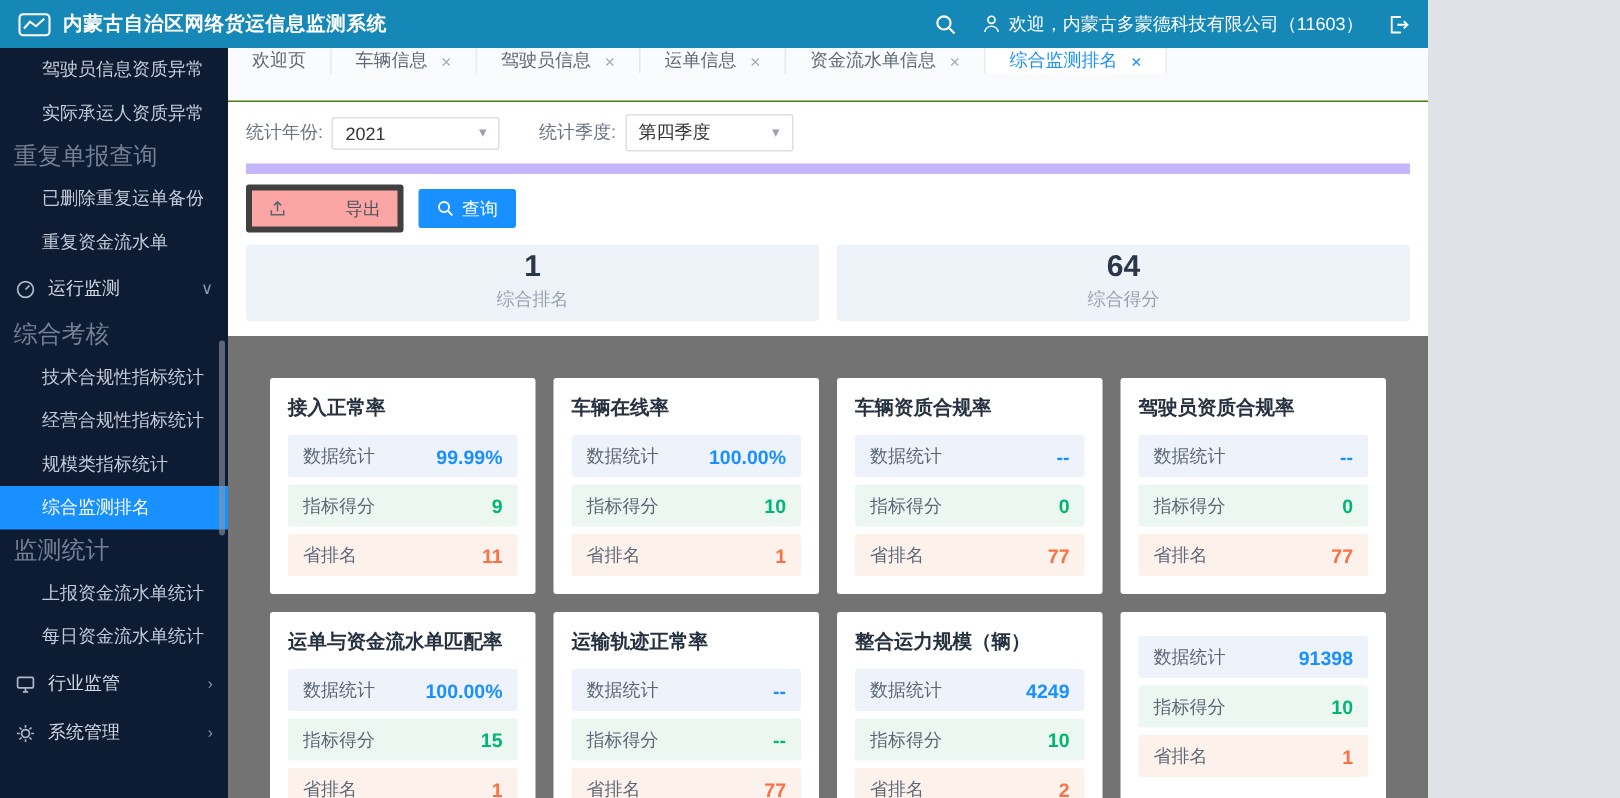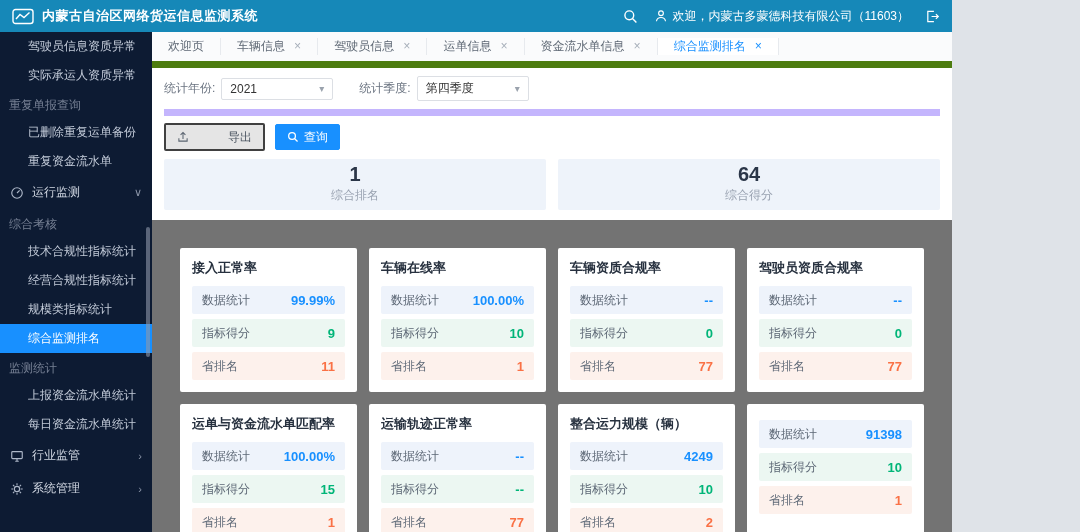--- a/index.html
+++ b/index.html
@@ -17,55 +17,55 @@
   .h-icon { display:flex; align-items:center; cursor:pointer; }
   .user-block { display:flex; align-items:center; gap:5px; cursor:pointer; white-space:nowrap; }
 
   
   .sidebar { position:absolute; left:0; top:32px; bottom:0; width:152px;
     background:var(--sidebar-bg,#0d1b33); overflow:hidden; font-size:12px; }
   .side-item { height:29px; line-height:29px; padding-left:28px; color:#c3cbd9;
     white-space:nowrap; overflow:hidden; cursor:pointer; }
   .side-item.active { background:var(--accent,#1890ff); color:#fff; }
   .side-section { height:28px; line-height:30px; padding-left:9px; color:#768094;
-    font-size:12px; white-space:nowrap; }
+    font-size:16px; white-space:nowrap; }
   .side-group { height:33px; display:flex; align-items:center; padding:0 10px;
     color:#d2d8e3; cursor:pointer; white-space:nowrap; }
   .side-group .g-icon { display:flex; align-items:center; margin-right:8px; color:#aeb8c9; }
   .side-group .chev { margin-left:auto; color:#8b95a8; font-size:11px; }
   .side-scrollbar { position:absolute; right:2px; top:195px; width:4px; height:130px;
     border-radius:2px; background:#8d98aa; opacity:.6; }
 
   
   .main { position:absolute; left:152px; top:32px; right:0; bottom:0;
     display:flex; flex-direction:column; overflow:hidden; }
 
-  .tabbar { height:36px; flex:0 0 36px; background:#fafbfc; border-bottom:7px solid #4d7c0f;
-    display:flex; align-items:center;font-family:Liberation Mono, monospace; }
+  .tabbar { height:36px; flex:0 0 36px; background:#fafbfc; border-bottom:1px solid #4d7c0f;
+    display:flex; align-items:flex-start; }
   .tab { display:flex; align-items:center; gap:9px; padding:0 16px; font-size:12px;
     color:#5f6975; border-right:1px solid #e7eaee; cursor:pointer; white-space:nowrap; }
   .tab.active { background:#fff; color:var(--accent,#1890ff); }
   .tab-x { font-size:12px; color:#a6aeb9; cursor:pointer; }
   .tab.active .tab-x { color:var(--accent,#1890ff); }
 
   .panel { background:#fff; padding:6px 12px 10px; flex:0 0 auto; }
   .filters { display:flex; align-items:center; gap:26px; padding:2px 0 8px;
     border-bottom:7px solid #c4b5fd; }
   .filter { display:flex; align-items:center; }
   .f-label { font-size:12px; color:#6a7380; margin-right:6px; }
   .f-select { display:flex; align-items:center; justify-content:space-between; min-width:112px;
     border:1px solid #dcdfe4; border-radius:2px; padding:3px 8px; font-size:12px; color:#333;
     cursor:pointer; background:#fff; }
   .f-select .caret { color:#9aa2ad; font-size:10px; margin-left:14px; }
 
   .toolbar { display:flex; align-items:center; gap:10px; padding:7px 0 8px; }
   .btn { display:inline-flex; align-items:center; gap:5px; font-size:12px; line-height:1;
     border-radius:2px; padding:6px 11px; cursor:pointer;
     font-family:"Liberation Sans","DejaVu Sans",sans-serif; }
-  .btn.ghost { background:#e5e5e5; border:2px solid #404040; color:#4a5460;gap:39px; }
+  .btn.ghost { background:#fca5a5; border:4px solid #404040; color:#4a5460;gap:39px; }
   .btn.primary { background:var(--accent,#1890ff); border:1px solid var(--accent,#1890ff); color:#fff; }
   .btn svg { display:block; }
 
   .summary { display:grid; grid-template-columns:1fr 1fr; gap:12px; }
   .sum-card { background:#eef3fa; border-radius:2px; text-align:center; padding:3px 0 6px; }
   .sum-val { font-size:20px; font-weight:bold; color:#2b3648; line-height:24px; }
   .sum-label { font-size:12px; color:#98a1b0; margin-top:1px; }
 
   .content { flex:1; background:#737373; padding:28px; overflow:hidden; }
   .grid { display:grid; grid-template-columns:repeat(4,1fr); gap:12px; }

